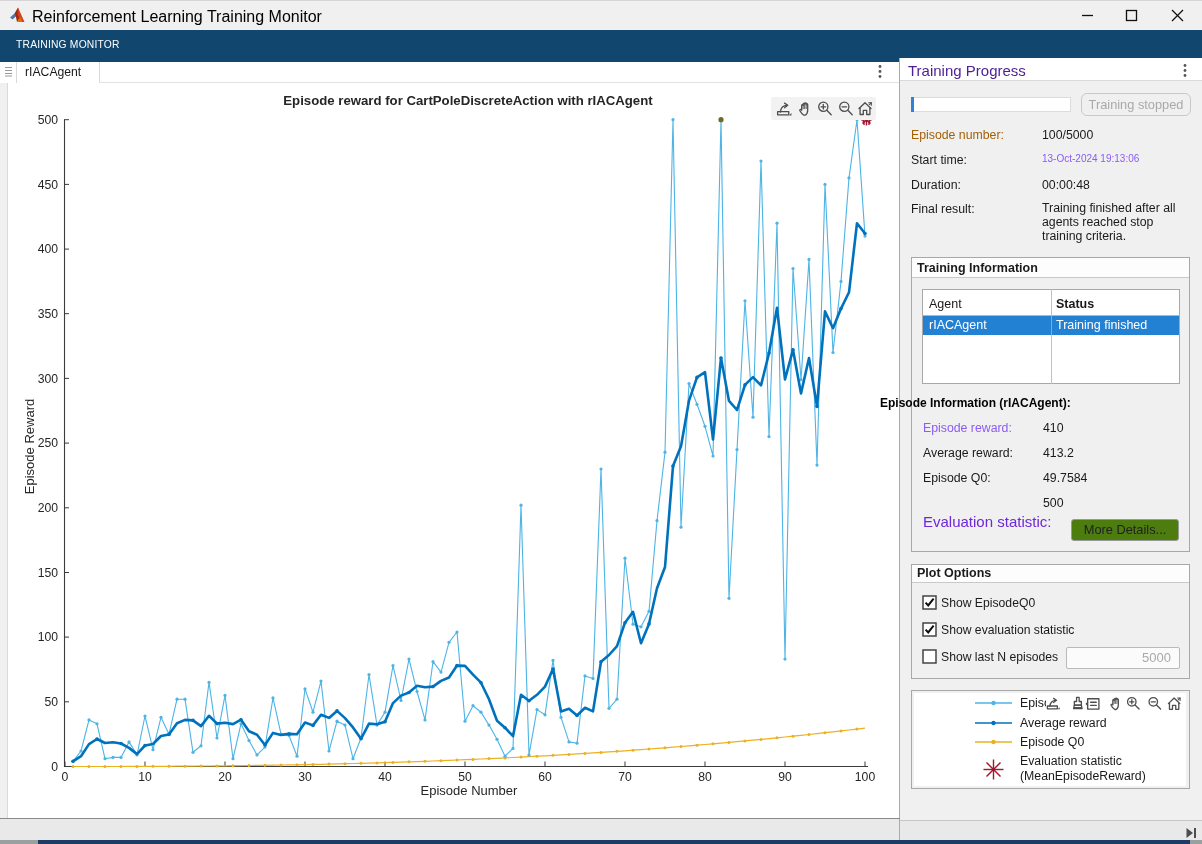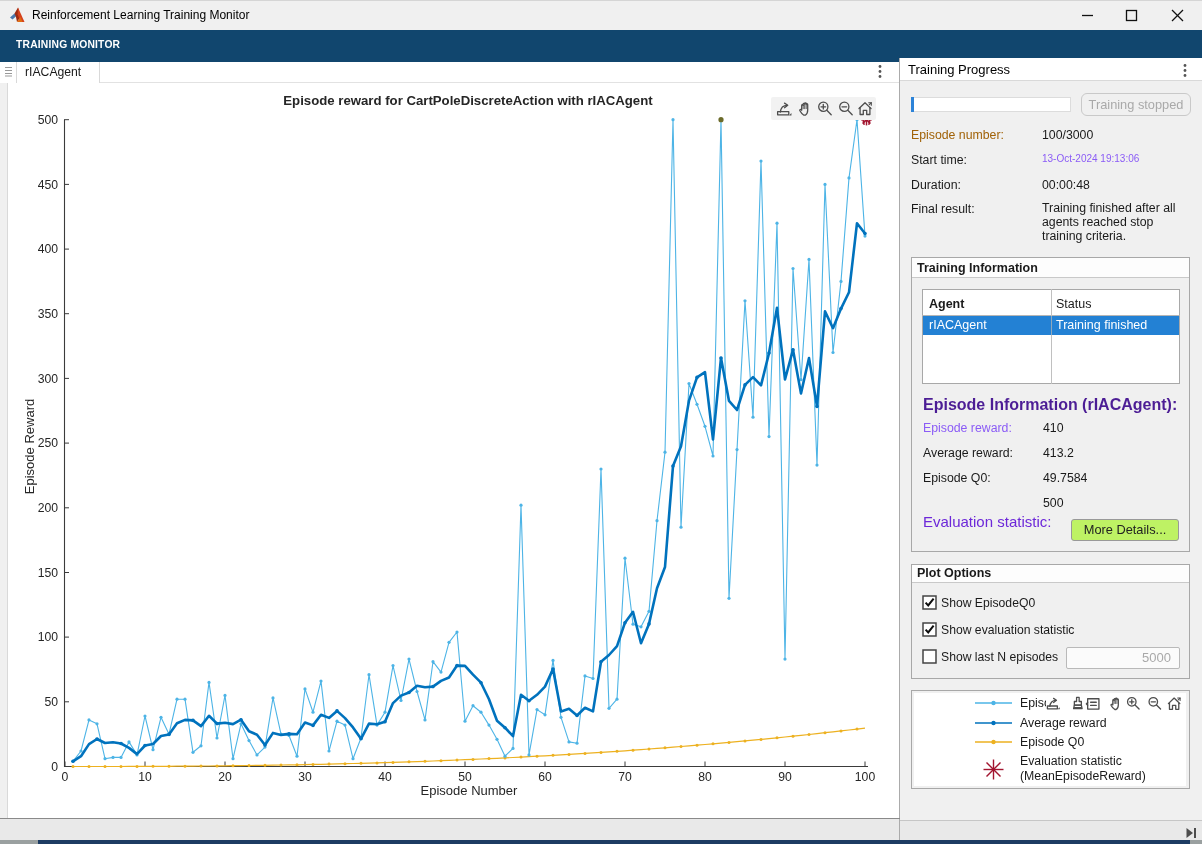--- a/index.html
+++ b/index.html
@@ -7,30 +7,30 @@
 <body>
 
 <div class="abs" style="left:0;top:0;width:1202px;height:30px;background:#f0f0f0;border-top:1px solid #d5d5d5"></div>
 <div class="abs" style="left:9px;top:6px;width:17px;height:18px">
 <svg width="17" height="17" viewBox="0 0 17 17">
 <polygon points="1,11.5 5.5,7.5 8,9.5 3.5,13.5" fill="#4a78ad"></polygon>
 <polygon points="5.5,7.5 9,1.5 11.5,11 8,16 6.8,10.2" fill="#9c2b12"></polygon>
 <polygon points="9,1.5 15.5,16 11.5,16 8.6,8.3" fill="#d4401c"></polygon>
 <polygon points="11.5,11 13.5,16 8,16" fill="#e06b10"></polygon>
 </svg></div>
-<div class="abs" style="left:32px;top:8px;font-size:12px;color:#000">Reinforcement Learning Training Monitor</div>
+<div class="abs" style="left:32px;top:8px;font-size:16px;color:#000">Reinforcement Learning Training Monitor</div>
 <svg class="abs" style="left:1075px;top:0" width="120" height="30">
 <line x1="7" y1="15.5" x2="18" y2="15.5" stroke="#111" stroke-width="1.3"></line>
 <rect x="51.5" y="10.5" width="10" height="10" fill="none" stroke="#111" stroke-width="1.3"></rect>
 <line x1="97" y1="10" x2="108" y2="21" stroke="#111" stroke-width="1.3"></line>
 <line x1="108" y1="10" x2="97" y2="21" stroke="#111" stroke-width="1.3"></line>
 </svg>
 
 <div class="abs" style="left:0;top:30px;width:1202px;height:28px;background:#11466e"></div>
-<div class="abs" style="left:16px;top:39px;font-size:10.3px;font-weight:700;color:#fff;letter-spacing:.2px">TRAINING MONITOR</div>
+<div class="abs" style="left:16px;top:39px;font-size:10.3px;font-weight:400;color:#fff;letter-spacing:.2px">TRAINING MONITOR</div>
 <div class="abs" style="left:0;top:58px;width:900px;height:4px;background:#11466e"></div>
 
 <div class="abs" style="left:0;top:62px;width:900px;height:21px;background:#fff;border-bottom:1px solid #e2e2e2"></div>
 <div class="abs" style="left:0;top:62px;width:17px;height:21px;background:#fff;border-right:1px solid #d9d9d9"></div>
 <svg class="abs" style="left:4px;top:66px" width="10" height="11">
 <g stroke="#999" stroke-width="1">
       <line x1="1" y1="1.5" x2="8" y2="1.5"></line>
       <line x1="1" y1="4.5" x2="8" y2="4.5"></line>
       <line x1="1" y1="7.5" x2="8" y2="7.5"></line>
       <line x1="1" y1="10" x2="8" y2="10"></line>
@@ -326,66 +326,66 @@
       <path d="M1.5,8 L7.5,2.2 L11,5.6 M13.5,8 L11,5.6"></path>
       <path d="M2.6,7.2 L2.6,14 L5.8,14 L5.8,9.8 L9.2,9.8 L9.2,14 L12.4,14 L12.4,7.2"></path>
       <path d="M11.2,2.2 L13.8,2.2 L13.8,4.8" stroke-width="1.1"></path>
       <path d="M13.8,2.2 L11.8,4.2" stroke-width="1.1"></path>
     </g>
   </svg>
 
 <div class="abs" style="left:899px;top:58px;width:1px;height:782px;background:#ababab"></div>
 
 <div class="abs" style="left:900px;top:58px;width:302px;height:23px;background:#fff;border-bottom:1px solid #d9d9d9"></div>
-<div class="abs" style="left:908px;top:62px;font-size:13px;color:#000000">Training Progress</div>
+<div class="abs" style="left:908px;top:62px;font-size:15px;color:#4c1d95">Training Progress</div>
 <svg class="abs" style="left:1180px;top:61px" width="10" height="20">
     <g fill="#555">
       <circle cx="5" cy="4.5" r="1.4"></circle>
       <circle cx="5" cy="9.5" r="1.4"></circle>
       <circle cx="5" cy="14.5" r="1.4"></circle>
     </g>
   </svg>
 <div class="abs" style="left:900px;top:81px;width:302px;height:739px;background:#f0f0f0"></div>
 
 <div class="abs" style="left:911px;top:97px;width:160px;height:15px;background:#fff;border:1px solid #dcdcdc"></div>
 <div class="abs" style="left:911px;top:97px;width:3px;height:15px;background:#2c83d8"></div>
 <div class="abs" style="left:1081px;top:93px;width:110px;height:23px;border:1px solid #c9c9c9;border-radius:6px;font-size:12.8px;color:#a9a9a9;text-align:center;line-height:21px">Training stopped</div>
 
 <div class="abs" style="left:911px;top:128px;font-size:12.3px;color:#a16207">Episode number:</div>
-<div class="abs" style="left:1042px;top:128px;font-size:12.3px;color:#1a1a1a">100/3000</div>
+<div class="abs" style="left:1042px;top:128px;font-size:12.3px;color:#1a1a1a">100/5000</div>
 <div class="abs" style="left:911px;top:153px;font-size:12.3px;color:#1a1a1a">Start time:</div>
 <div class="abs" style="left:1042px;top:153px;font-size:10px;color:#8b5cf6">13-Oct-2024 19:13:06</div>
 <div class="abs" style="left:911px;top:178px;font-size:12.3px;color:#1a1a1a">Duration:</div>
 <div class="abs" style="left:1042px;top:178px;font-size:12.3px;color:#1a1a1a">00:00:48</div>
 <div class="abs" style="left:911px;top:202px;font-size:12.3px;color:#1a1a1a">Final result:</div>
 <div class="abs" style="left:1042px;top:202px;width:150px;font-size:12.3px;color:#1a1a1a;line-height:13.9px">Training finished after all agents reached stop training criteria.</div>
 
 <div class="abs" style="left:911px;top:257px;width:279px;height:295px;border:1px solid #a8a8a8;background:#f0f0f0"></div>
 <div class="abs" style="left:912px;top:258px;width:277px;height:20px;background:#fdfdfd;border-bottom:1px solid #c9c9c9"></div>
 <div class="abs" style="left:917px;top:261px;font-size:12.5px;font-weight:700;color:#1a1a1a">Training Information</div>
 
 <div class="abs" style="left:922px;top:289px;width:258px;height:95px;background:#fff;border:1px solid #a8a8a8"></div>
 <div class="abs" style="left:922px;top:289px;width:258px;height:27px;border-bottom:1px solid #b5b5b5"></div>
 <div class="abs" style="left:1051px;top:289px;width:1px;height:95px;background:#c0c0c0"></div>
-<div class="abs" style="left:929px;top:297px;font-size:12.5px;font-weight:700;color:#1a1a1a">Agent</div>
-<div class="abs" style="left:1056px;top:297px;font-size:12.5px;font-weight:400;color:#1a1a1a">Status</div>
+<div class="abs" style="left:929px;top:297px;font-size:12.5px;font-weight:400;color:#1a1a1a">Agent</div>
+<div class="abs" style="left:1056px;top:297px;font-size:12.5px;font-weight:700;color:#1a1a1a">Status</div>
 <div class="abs" style="left:923px;top:316px;width:256px;height:19px;background:#2381d4"></div>
 <div class="abs" style="left:1051px;top:316px;width:1px;height:19px;background:#8fa8bd"></div>
 <div class="abs" style="left:929px;top:318px;font-size:12.5px;color:#fff">rIACAgent</div>
 <div class="abs" style="left:1056px;top:318px;font-size:12.5px;color:#fff">Training finished</div>
-<div class="abs" style="left:923px;top:396px;font-size:16px;font-weight:700;color:#4c1d95">Episode Information (rIACAgent):</div>
+<div class="abs" style="left:880px;top:396px;font-size:12px;font-weight:700;color:#000000">Episode Information (rIACAgent):</div>
 <div class="abs" style="left:923px;top:421px;font-size:12.3px;color:#8b5cf6">Episode reward:</div>
 <div class="abs" style="left:1043px;top:421px;font-size:12.3px;color:#1a1a1a">410</div>
 <div class="abs" style="left:923px;top:446px;font-size:12.3px;color:#1a1a1a">Average reward:</div>
 <div class="abs" style="left:1043px;top:446px;font-size:12.3px;color:#1a1a1a">413.2</div>
 <div class="abs" style="left:923px;top:471px;font-size:12.3px;color:#1a1a1a">Episode Q0:</div>
 <div class="abs" style="left:1043px;top:471px;font-size:12.3px;color:#1a1a1a">49.7584</div>
 <div class="abs" style="left:923px;top:513px;font-size:15px;color:#6d28d9">Evaluation statistic:</div>
 <div class="abs" style="left:1043px;top:496px;font-size:12.3px;color:#1a1a1a">500</div>
-<div class="abs" style="left:1071px;top:519px;width:108px;height:22px;border:1px solid #999;border-radius:3px;background:#bef264;font-size:12.8px;color:#222;text-align:center;line-height:20px">More Details...</div>
+<div class="abs" style="left:1071px;top:519px;width:108px;height:22px;border:1px solid #999;border-radius:3px;background:#4d7c0f;font-size:12.8px;color:#222;text-align:center;line-height:20px">More Details...</div>
 
 <div class="abs" style="left:911px;top:564px;width:279px;height:115px;border:1px solid #a8a8a8;background:#f0f0f0"></div>
 <div class="abs" style="left:912px;top:565px;width:277px;height:18px;background:#fdfdfd;border-bottom:1px solid #c9c9c9"></div>
 <div class="abs" style="left:917px;top:566px;font-size:12.5px;font-weight:700;color:#1a1a1a">Plot Options</div>
 <svg class="abs" style="left:922px;top:595px" width="16" height="16">
     <rect x="1" y="1" width="13" height="13" fill="#fff" stroke="#444" stroke-width="1.5"></rect>
     <path d="M3.6,7.6 L6.2,10.4 L11.6,3.6" fill="none" stroke="#0d0d0d" stroke-width="2"></path>
   </svg>
 <div class="abs" style="left:941px;top:596px;font-size:12.2px;color:#1a1a1a">Show EpisodeQ0</div>
 <svg class="abs" style="left:922px;top:622px" width="16" height="16">

